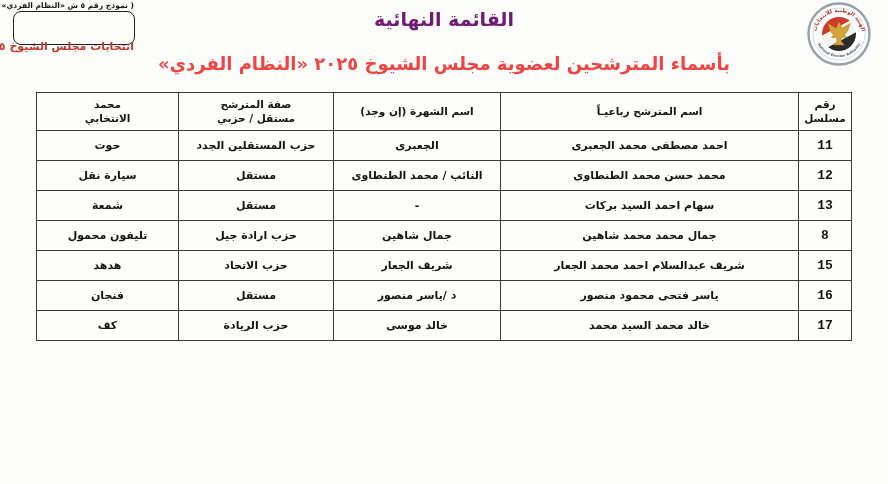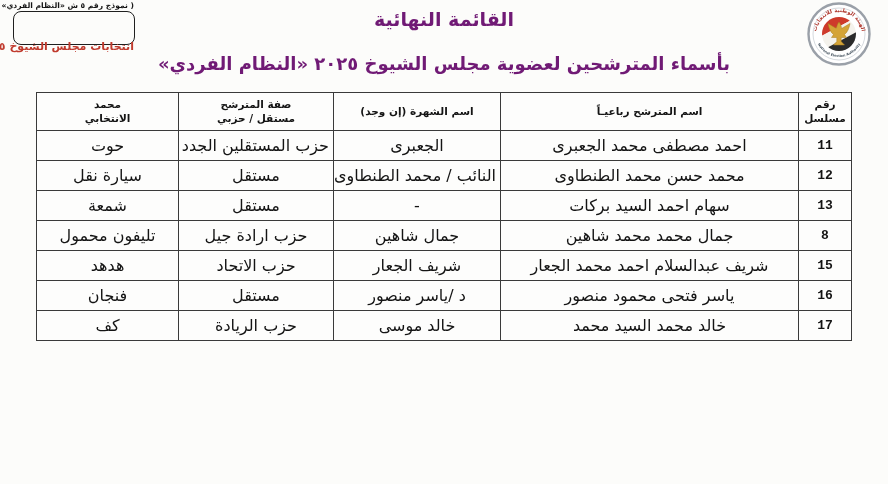--- a/index.html
+++ b/index.html
@@ -33,21 +33,21 @@
     position:absolute; top:8px; left:0; right:0;
     text-align:center;
     font-size:19px; font-weight:bold; color:#701a75;
     letter-spacing:0;
   }
 
   
   .subtitle{
     position:absolute; top:53px; left:0; right:0;
     text-align:center;
-    font-size:18px; font-weight:bold; color:#701a75;
+    font-size:18px; font-weight:bold; color:#ef4444;
   }
 
   
   .logo{
     position:absolute; top:2px; right:17px;
     width:64px; height:64px;
   }
 
   
   table.cand{
@@ -67,21 +67,21 @@
   table.cand th, table.cand td{
     border:1px solid #3a3a3a;
     text-align:center; vertical-align:middle;
     padding:0 4px;
     color:#141414;
     overflow:hidden;
   }
   table.cand thead tr{height:38px;}
   table.cand tbody tr{height:30px;}
   table.cand th{font-size:10.5px; font-weight:bold; line-height:1.3;}
-  table.cand td{font-size:16px; font-weight:normal; white-space:nowrap;}
+  table.cand td{font-size:11px; font-weight:bold; white-space:nowrap;}
   table.cand td.col-serial{
     font-family:Liberation Mono, monospace;
     font-size:13px; font-weight:bold;
     direction:ltr;
   }
   .hline{display:block;}
   .hline:empty{display:none;}
 </style>
 </head>
 <body>

